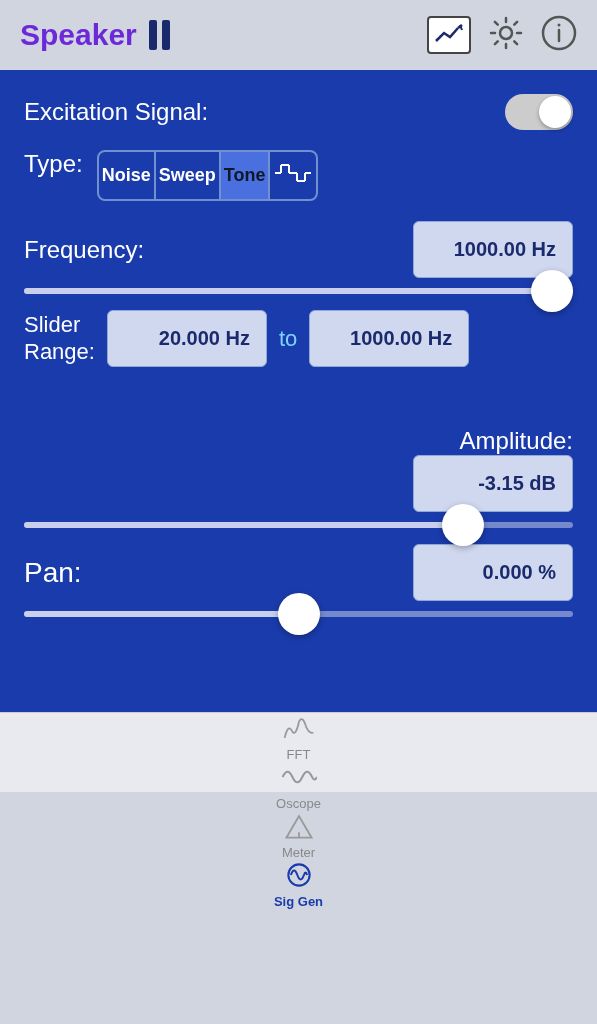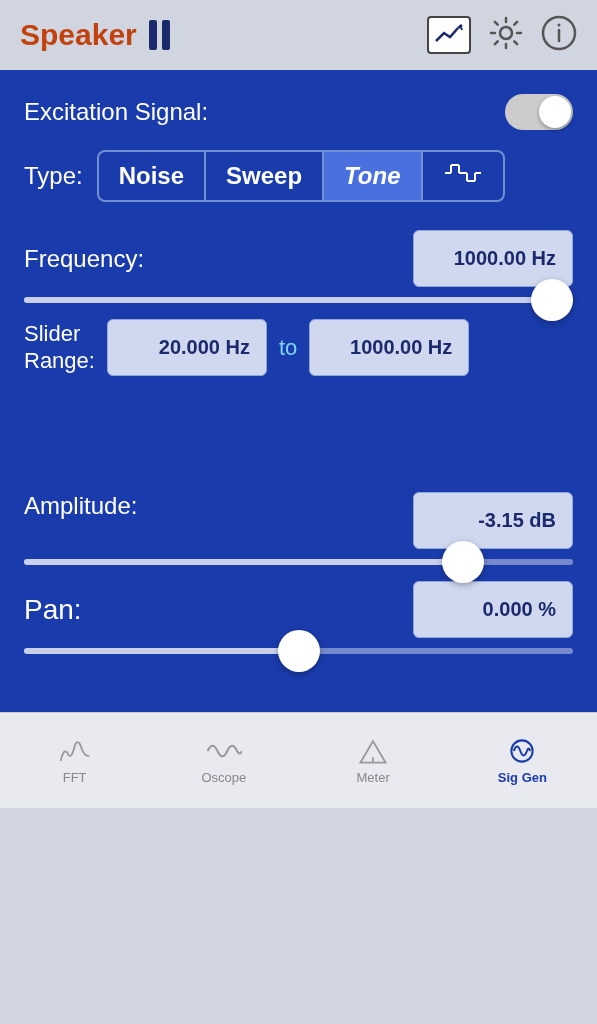--- a/index.html
+++ b/index.html
@@ -21,21 +21,21 @@
       justify-content: space-between;
     }
     .header-left {
       display: flex;
       align-items: center;
       gap: 12px;
     }
     .header-title {
       font-size: 30px;
       font-weight: 700;
-      color: #c2410c;
+      color: #6d28d9;
     }
     .pause-icon {
       display: flex;
       gap: 5px;
       align-items: center;
     }
     .pause-bar {
       width: 8px;
       height: 30px;
       background: #1a2a6c;
@@ -92,54 +92,53 @@
       border-radius: 50%;
       position: absolute;
       top: 2px;
       right: 2px;
       box-shadow: 0 2px 4px rgba(0,0,0,0.3);
     }
 
     
     .type-row {
       display: flex;
-      align-items: center;
+      align-items: flex-start;
       gap: 14px;
-      margin-bottom: 28px;
+      margin-bottom: 20px;
     }
     .type-label {
       font-size: 24px;
       color: white;
       font-weight: 500;
       white-space: nowrap;
     }
     .type-buttons {
       display: flex;
       border: 2px solid #7090d0;
       border-radius: 8px;
       overflow: hidden;
     }
     .type-btn {
-      padding: 10px 20px;
-      font-size: 24px;
+      padding: 10px 3px;
+      font-size: 18px;
       font-weight: 600;
       background: transparent;
       color: white;
       border: none;
       border-right: 2px solid #7090d0;
       cursor: pointer;
       white-space: nowrap;
     }
     .type-btn:last-child {
       border-right: none;
     }
     .type-btn.active {
       background: #4a70e0;
-      color: #ffffff;
-      font-style: italic;
+      color: #0f172a;
     }
 
     
     .freq-row {
       display: flex;
       align-items: center;
       justify-content: space-between;
       margin-bottom: 10px;
     }
     .freq-label {
@@ -199,24 +198,25 @@
       line-height: 1.2;
     }
     .range-to {
       font-size: 22px;
       color: #7dd3fc;
     }
 
     
     .amplitude-row {
       display: flex;
-      align-items: flex-start;
+      align-items: flex-end;
       justify-content: space-between;
-      margin-top: 116px;
+      margin-top: 60px;
       margin-bottom: 10px;
+      flex-direction: column;
     }
     .amp-label {
       font-size: 24px;
       color: white;
       font-weight: 500;
     }
 
     
     .pan-row {
       display: flex;
@@ -226,25 +226,26 @@
     }
     .pan-label {
       font-size: 28px;
       color: white;
       font-weight: 500;
     }
 
     
     .bottom-nav {
       background: #e8eaf0;
-      height: 96px;
+      height: 80px;
       display: flex;
       align-items: center;
       justify-content: space-around;
       border-top: 1px solid #ccc;
+      flex-direction: column;
     }
     .nav-item {
       display: flex;
       flex-direction: column;
       align-items: center;
       gap: 4px;
       cursor: pointer;
       flex: 1;
     }
     .nav-label {

